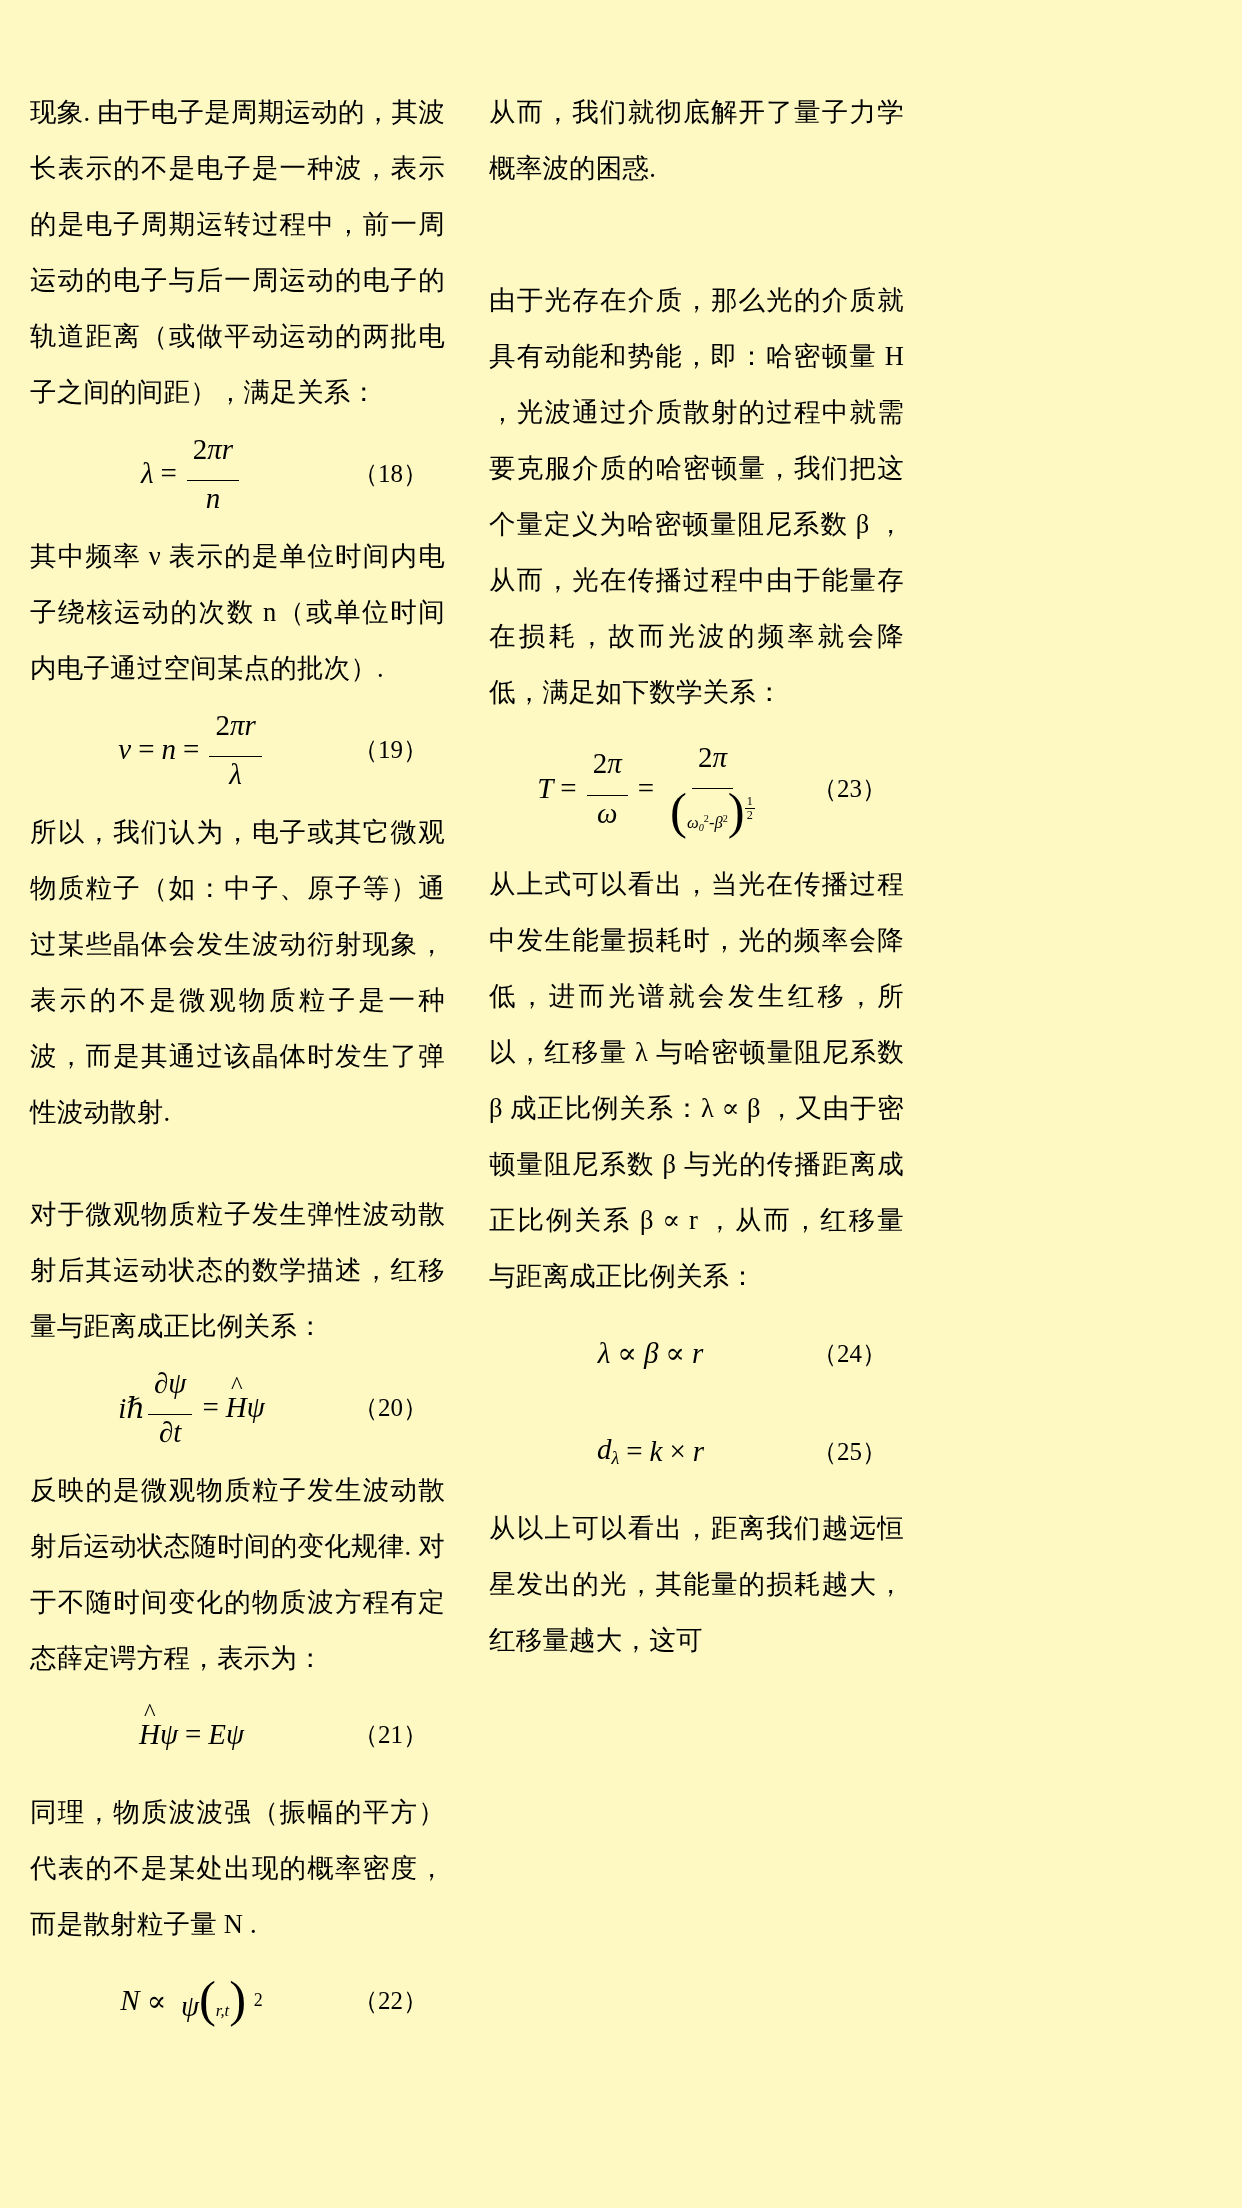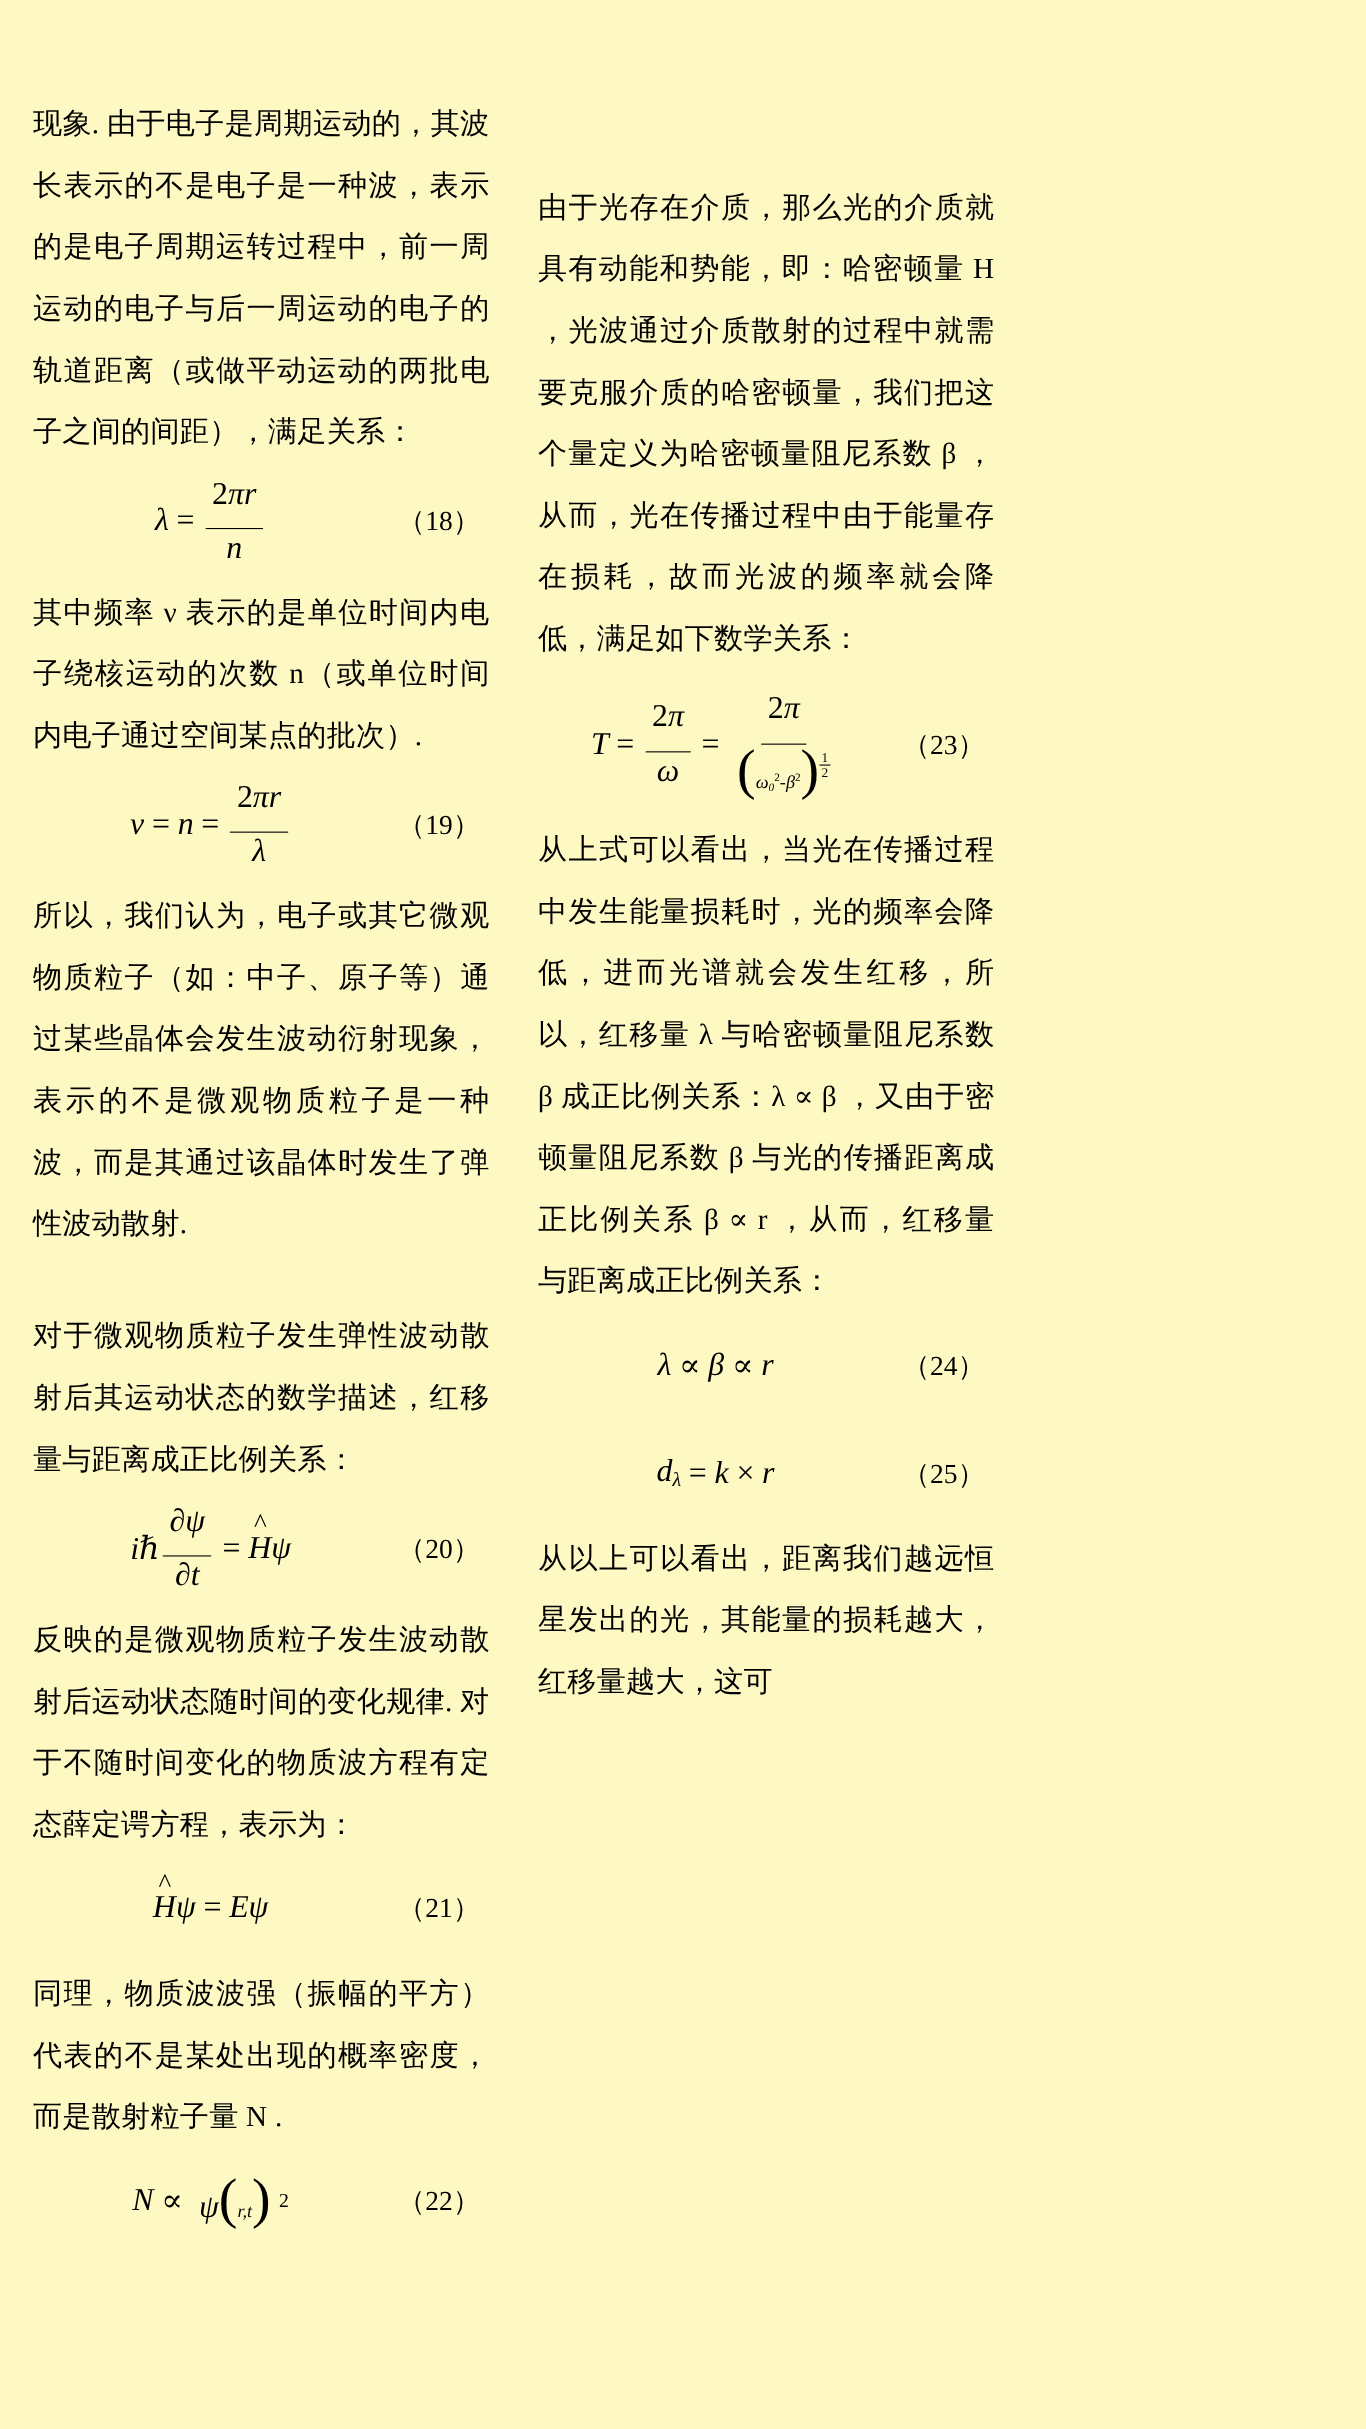--- a/index.html
+++ b/index.html
@@ -63,21 +63,21 @@
   }
   .eqrow .eqbody {
     flex: 1 1 auto;
     display: flex;
     justify-content: center;
     align-items: center;
   }
   .eqrow .eqnum {
     flex: 0 0 auto;
     width: 92px;
-    text-align: center;
+    text-align: left;
     font-size: 25px;
     font-family: "Liberation Serif", serif;
     white-space: nowrap;
   }
   .math {
     font-family: "Liberation Serif", "DejaVu Serif", serif;
     font-style: italic;
     font-size: 29px;
     display: inline-flex;
     align-items: center;
@@ -270,20 +270,21 @@
               <sup class="sp">2</sup>
           </span>
         </div>
         <div class="eqnum">（22）</div>
       </div>
 
     </div>
 
     <div class="col">
 
+      <p class="para">从而，我们就彻底解开了量子力学概率波的困惑.</p>
 
       <div class="spacer-l"></div>
 
 
       <div class="spacer-xs"></div>
 
       <p class="para">由于光存在介质，那么光的介质就具有动能和势能，即：哈密顿量 H ，光波通过介质散射的过程中就需要克服介质的哈密顿量，我们把这个量定义为哈密顿量阻尼系数 β ，从而，光在传播过程中由于能量存在损耗，故而光波的频率就会降低，满足如下数学关系：</p>
 
       <div class="spacer-xs"></div>
 

